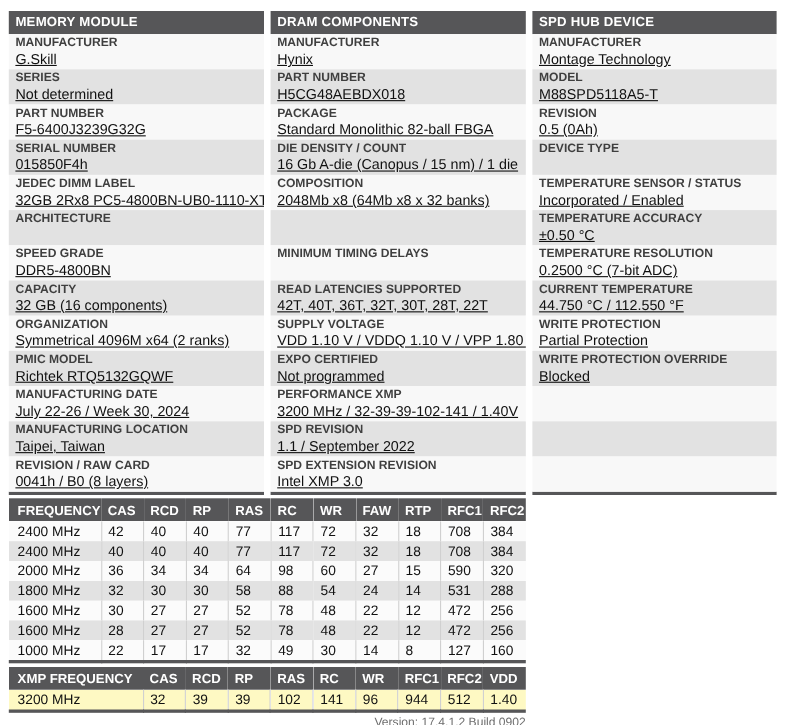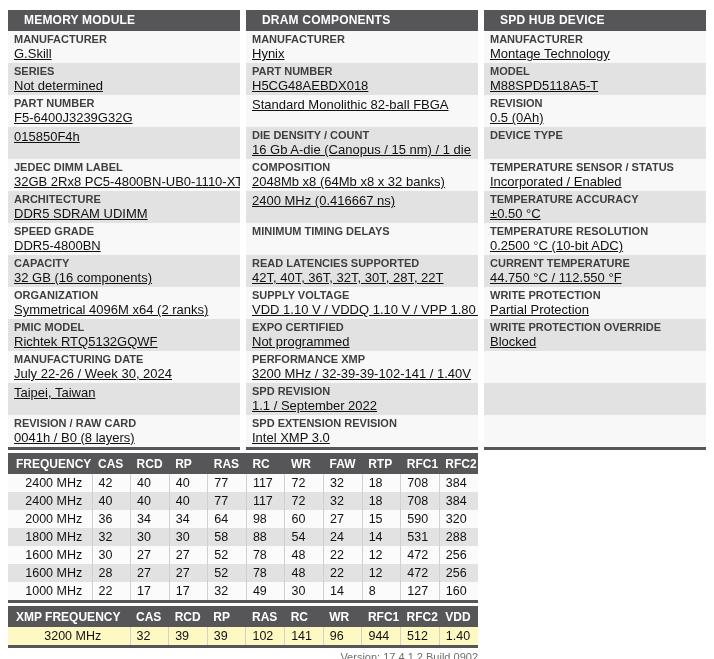--- a/index.html
+++ b/index.html
@@ -27,21 +27,21 @@
   .panel {
     border-bottom: 3px solid #565658;
   }
   .panel-header {
     background: #565658;
     color: #ffffff;
     font-size: 12px;
     font-weight: bold;
     height: 21px;
     line-height: 21px;
-    padding-left: 16px;
+    padding-left: 6px;
     letter-spacing: 0.2px;
     white-space: nowrap;
     overflow: hidden;
   }
   .band {
     height: 32px;
     box-sizing: border-box;
     padding: 2px 0 0 6px;
     overflow: hidden;
   }
@@ -83,21 +83,21 @@
   table.timings th:first-child { padding-left: 8px; }
   table.timings td {
     font-size: 12.5px;
     color: #111111;
     height: 18px;
     padding: 0 0 0 6px;
     border-left: 1px solid #d0d0d0;
     white-space: nowrap;
     overflow: hidden;
   }
-  table.timings td:first-child { border-left: none; padding-left: 8px; text-align: center; }
+  table.timings td:first-child { border-left: none; padding-left: 8px; }
   table.timings tbody tr:nth-child(odd)  { background: #fbfbfb; }
   table.timings tbody tr:nth-child(even) { background: #e2e2e2; }
   table.timings.single tbody tr { background: #fef9c3; }
   
   .version {
     width: 470px;
     text-align: right;
     font-size: 11px;
     color: #6e6e6e;
     margin-top: 3px;
@@ -118,29 +118,29 @@
         </div>
         <div class="band">
           <div class="spec-label">SERIES</div>
           <div class="spec-value">Not determined</div>
         </div>
         <div class="band">
           <div class="spec-label">PART NUMBER</div>
           <div class="spec-value">F5-6400J3239G32G</div>
         </div>
         <div class="band">
+          <div class="spec-label">SERIAL NUMBER</div>
           <div class="spec-value">015850F4h</div>
         </div>
         <div class="band">
           <div class="spec-label">JEDEC DIMM LABEL</div>
           <div class="spec-value">32GB 2Rx8 PC5-4800BN-UB0-1110-XT</div>
         </div>
         <div class="band">
           <div class="spec-label">ARCHITECTURE</div>
-          <div class="spec-value">DDR5 SDRAM UDIMM</div>
         </div>
         <div class="band">
           <div class="spec-label">SPEED GRADE</div>
           <div class="spec-value">DDR5-4800BN</div>
         </div>
         <div class="band">
           <div class="spec-label">CAPACITY</div>
           <div class="spec-value">32 GB (16 components)</div>
         </div>
         <div class="band">
@@ -149,50 +149,51 @@
         </div>
         <div class="band">
           <div class="spec-label">PMIC MODEL</div>
           <div class="spec-value">Richtek RTQ5132GQWF</div>
         </div>
         <div class="band">
           <div class="spec-label">MANUFACTURING DATE</div>
           <div class="spec-value">July 22-26 / Week 30, 2024</div>
         </div>
         <div class="band">
+          <div class="spec-label">MANUFACTURING LOCATION</div>
           <div class="spec-value">Taipei, Taiwan</div>
         </div>
         <div class="band">
           <div class="spec-label">REVISION / RAW CARD</div>
           <div class="spec-value">0041h / B0 (8 layers)</div>
         </div>
       </div>
       <div class="panel">
         <div class="panel-header">DRAM COMPONENTS</div>
         <div class="band">
           <div class="spec-label">MANUFACTURER</div>
           <div class="spec-value">Hynix</div>
         </div>
         <div class="band">
           <div class="spec-label">PART NUMBER</div>
           <div class="spec-value">H5CG48AEBDX018</div>
         </div>
         <div class="band">
+          <div class="spec-label">PACKAGE</div>
           <div class="spec-value">Standard Monolithic 82-ball FBGA</div>
         </div>
         <div class="band">
           <div class="spec-label">DIE DENSITY / COUNT</div>
           <div class="spec-value">16 Gb A-die (Canopus / 15 nm) / 1 die</div>
         </div>
         <div class="band">
           <div class="spec-label">COMPOSITION</div>
           <div class="spec-value">2048Mb x8 (64Mb x8 x 32 banks)</div>
         </div>
         <div class="band">
-          <div class="spec-value">2400 MHz (0.416667 ns)</div>
         </div>
         <div class="band">
           <div class="spec-label">MINIMUM TIMING DELAYS</div>
         </div>
         <div class="band">
           <div class="spec-label">READ LATENCIES SUPPORTED</div>
           <div class="spec-value">42T, 40T, 36T, 32T, 30T, 28T, 22T</div>
         </div>
         <div class="band">
           <div class="spec-label">SUPPLY VOLTAGE</div>
@@ -235,21 +236,21 @@
         <div class="band">
           <div class="spec-label">TEMPERATURE SENSOR / STATUS</div>
           <div class="spec-value">Incorporated / Enabled</div>
         </div>
         <div class="band">
           <div class="spec-label">TEMPERATURE ACCURACY</div>
           <div class="spec-value">±0.50 °C</div>
         </div>
         <div class="band">
           <div class="spec-label">TEMPERATURE RESOLUTION</div>
-          <div class="spec-value">0.2500 °C (10-bit ADC)</div>
+          <div class="spec-value">0.2500 °C (7-bit ADC)</div>
         </div>
         <div class="band">
           <div class="spec-label">CURRENT TEMPERATURE</div>
           <div class="spec-value">44.750 °C / 112.550 °F</div>
         </div>
         <div class="band">
           <div class="spec-label">WRITE PROTECTION</div>
           <div class="spec-value">Partial Protection</div>
         </div>
         <div class="band">

